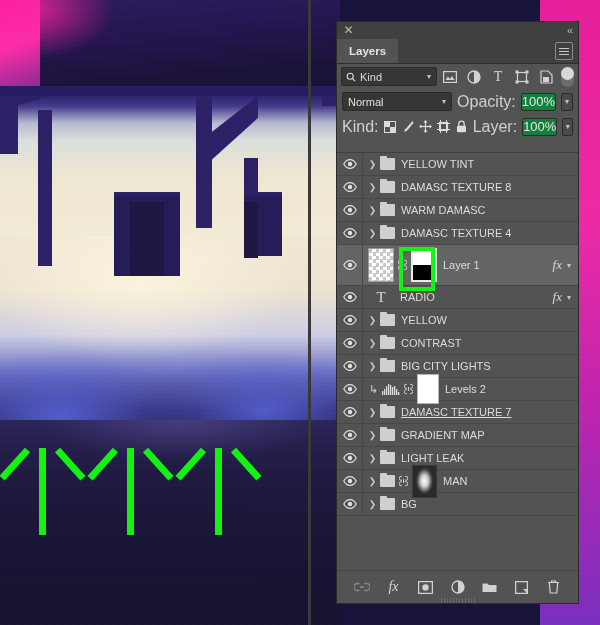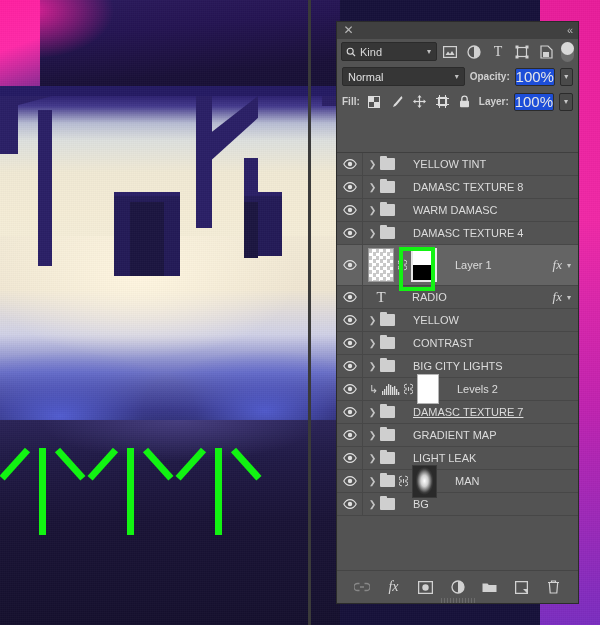--- a/index.html
+++ b/index.html
@@ -142,24 +142,24 @@
   .blendrow, .lockrow {
     height: 25px; display: flex; align-items: center; padding: 0 5px; gap: 5px;
     background: #535353;
   }
   .blend-select {
     width: 140px; height: 19px; background: #363636; border: 1px solid #2b2b2b;
     border-radius: 2px; display: flex; align-items: center; padding: 0 5px;
     position: relative; cursor: pointer; font-size: 11px; color: #e0e0e0;
   }
   .blend-select .chev { position: absolute; right: 5px; font-size: 8px; color: #c0c0c0; }
-  .lbl-small { font-size: 10px; color: #d0d0d0; white-space: nowrap; font-weight: bold; }
+  .lbl-small { font-size: 16px; color: #d0d0d0; white-space: nowrap; }
   .numbox {
-    width: 40px; height: 18px; background: #1d4ed8; border: 1px solid #2b2b2b;
-    border-radius: 2px; font-size: 15px; color: #e6e6e6; display: flex;
+    width: 40px; height: 18px; background: #15803d; border: 1px solid #2b2b2b;
+    border-radius: 2px; font-size: 13px; color: #e6e6e6; display: flex;
     align-items: center; justify-content: center; cursor: text;
   }
   .stepper {
     width: 15px; height: 18px; background: #4a4a4a; border: 1px solid #2b2b2b;
     border-radius: 2px; display: flex; align-items: center; justify-content: center;
     font-size: 8px; color: #c6c6c6; cursor: pointer;
   }
   .lockicon { width: 19px; height: 20px; display: flex; align-items: center; justify-content: center; cursor: pointer; }
 
   
@@ -180,21 +180,21 @@
   }
   .body { display: flex; align-items: center; flex: 1; padding-left: 5px; gap: 3px; min-width: 0; }
   .disc { font-size: 9px; color: #c4c4c4; width: 9px; text-align: center; cursor: pointer; }
   .folder {
     width: 15px; height: 12px; background: #cfcfcf; border-radius: 1px; position: relative; flex: 0 0 15px;
   }
   .folder::before {
     content:''; position: absolute; left: 0; top: -2px; width: 7px; height: 3px;
     background: #cfcfcf; border-radius: 1px 1px 0 0;
   }
-  .name { font-size: 11px; color: #dcdcdc; white-space: nowrap; margin-left: 15px; }
+  .name { font-size: 11px; color: #dcdcdc; white-space: nowrap; margin-left: 3px; }
   .name.underline { text-decoration: underline; }
   .fx { margin-left: auto; display: flex; align-items: center; gap: 5px; padding-right: 7px; }
   .fx .fxtext { font-style: italic; font-family: "Liberation Serif", serif; font-size: 13px; color: #d8d8d8; }
   .fx .chev { font-size: 8px; color: #c6c6c6; }
 
   .thumb-checker {
     width: 26px; height: 34px; flex: 0 0 26px; border: 1px solid #9a9a9a; background:
       repeating-conic-gradient(#ffffff 0% 25%, #c8c8c8 0% 50%) 0 0 / 7px 7px;
   }
   .thumb-mask {
@@ -284,20 +284,30 @@
     </div>
   </div>
 
   <div id="panel">
 
     <div class="titlebar">
       <div class="close-x">✕</div>
       <div class="collapse">«</div>
     </div>
 
+    <div class="tabbar">
+      <div class="tab">
+        <span>Layers</span>
+      </div>
+      <div class="menu-btn">
+        <i></i>
+          <i></i>
+          <i></i>
+      </div>
+    </div>
 
     <div class="filterrow">
       <div class="kind-select">
         <svg width="10" height="10" viewBox="0 0 10 10">
           <circle cx="4.2" cy="4.2" r="3" fill="none" stroke="#d9d9d9" stroke-width="1.1"></circle>
           <line x1="6.4" y1="6.4" x2="9" y2="9" stroke="#d9d9d9" stroke-width="1.2"></line>
         </svg>
         <span class="lbl">Kind</span>
         <span class="chev">▾</span>
       </div>
@@ -339,21 +349,21 @@
       <div class="blend-select">
         <span>Normal</span>
         <span class="chev">▾</span>
       </div>
       <span class="lbl-small">Opacity:</span>
       <div class="numbox">100%</div>
       <div class="stepper">▾</div>
     </div>
 
     <div class="lockrow">
-      <span class="lbl-small">Fill:</span>
+      <span class="lbl-small">Kind:</span>
       <div class="lockicon">
         <svg width="12" height="12" viewBox="0 0 12 12">
           <rect x="0.5" y="0.5" width="11" height="11" fill="none" stroke="#dcdcdc" stroke-width="1"></rect>
           <rect x="1" y="1" width="5" height="5" fill="#dcdcdc"></rect>
           <rect x="6" y="6" width="5" height="5" fill="#dcdcdc"></rect>
         </svg>
       </div>
       <div class="lockicon">
         <svg width="13" height="13" viewBox="0 0 13 13">
           <path d="M11.5 1 L5.5 8 L4 9.5 L3 12 L5.5 11 L7 9.5 L12.5 3 Z" fill="#dcdcdc"></path>

